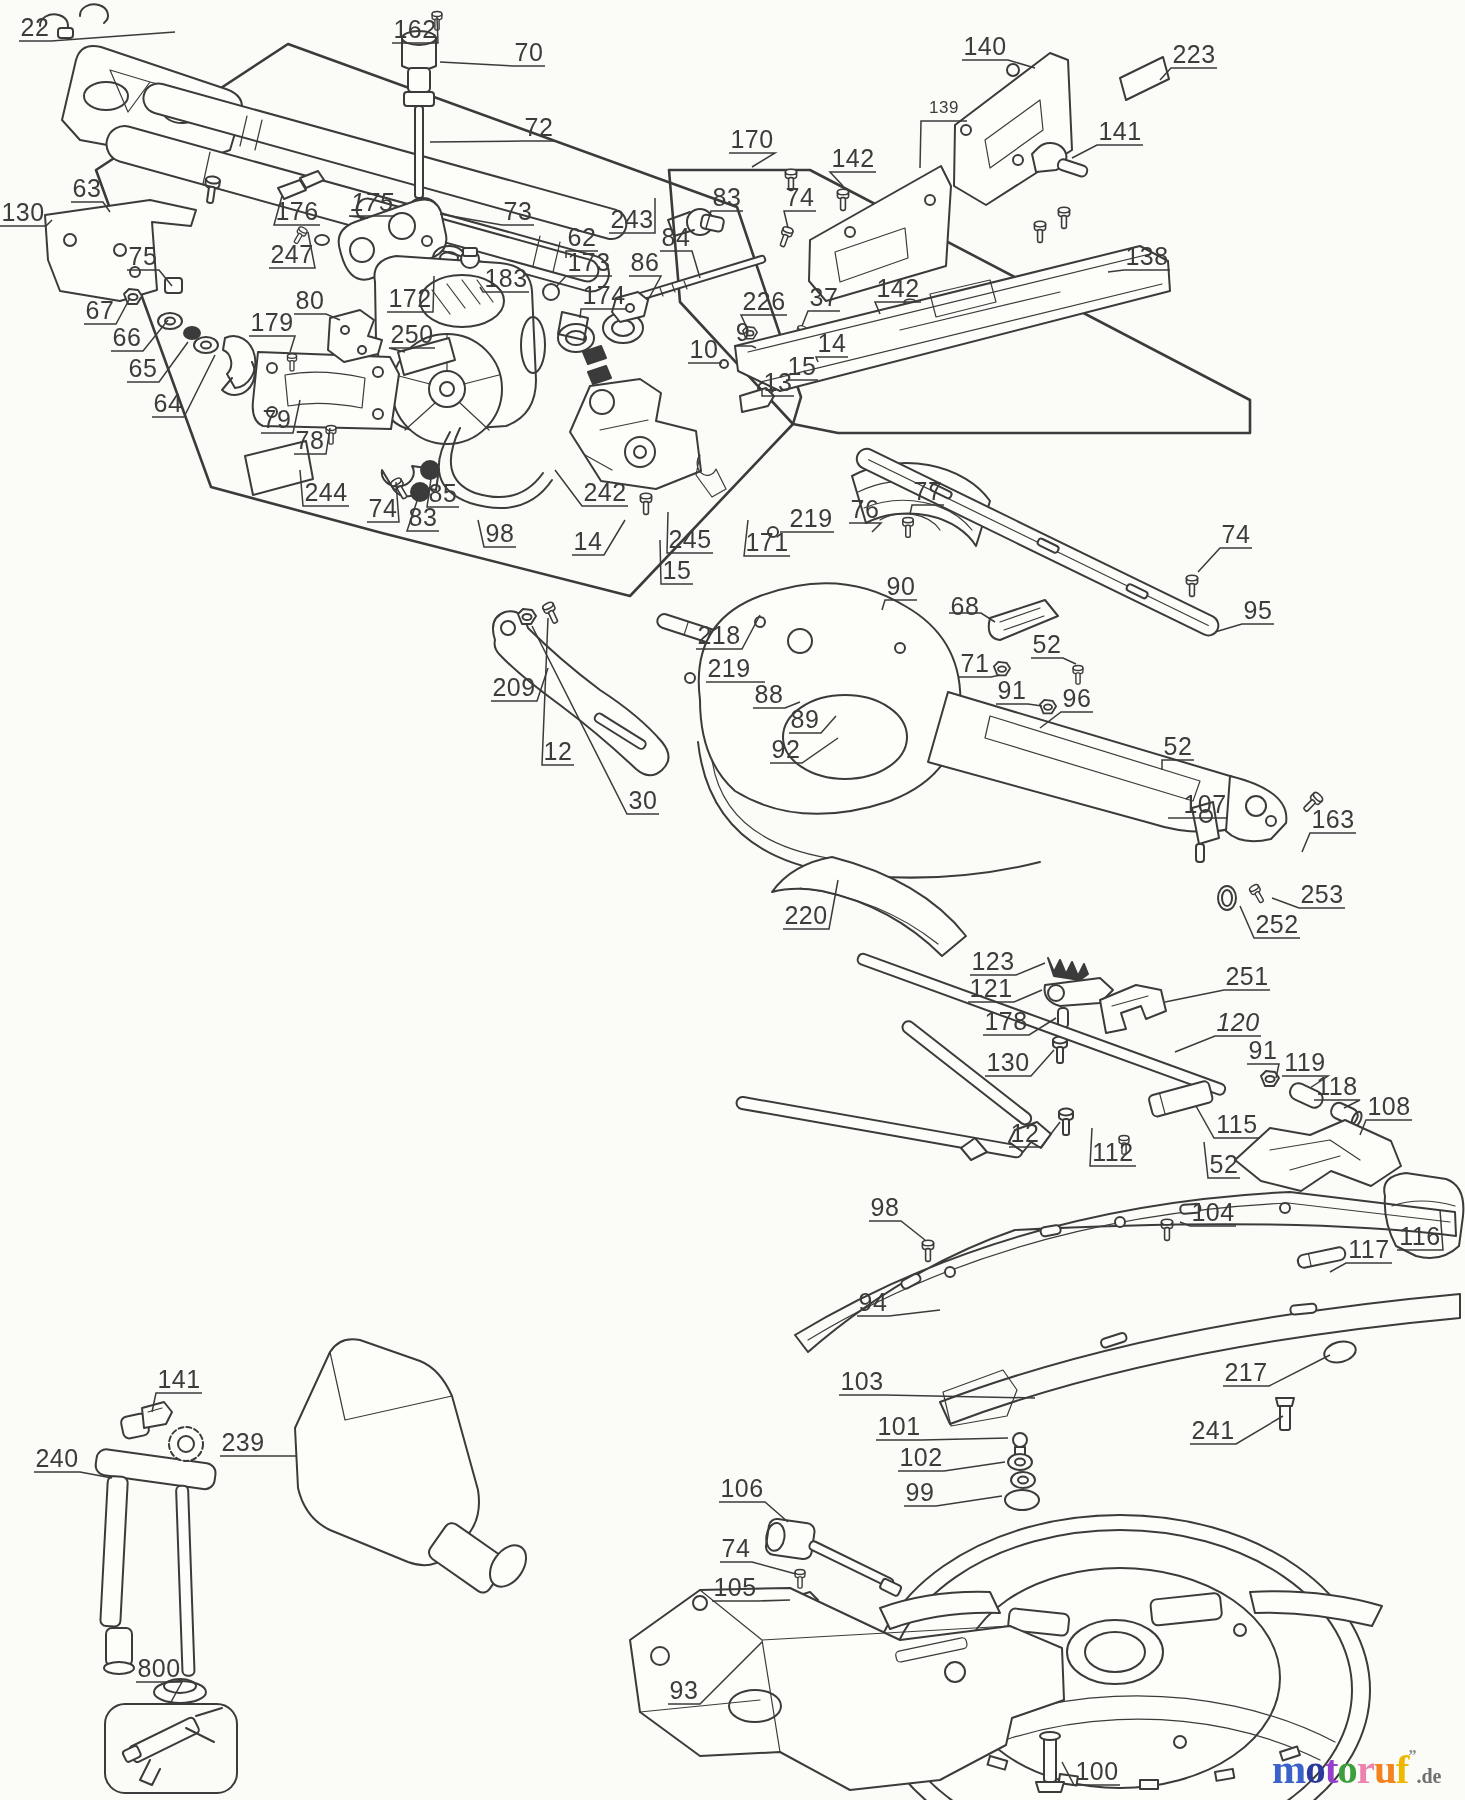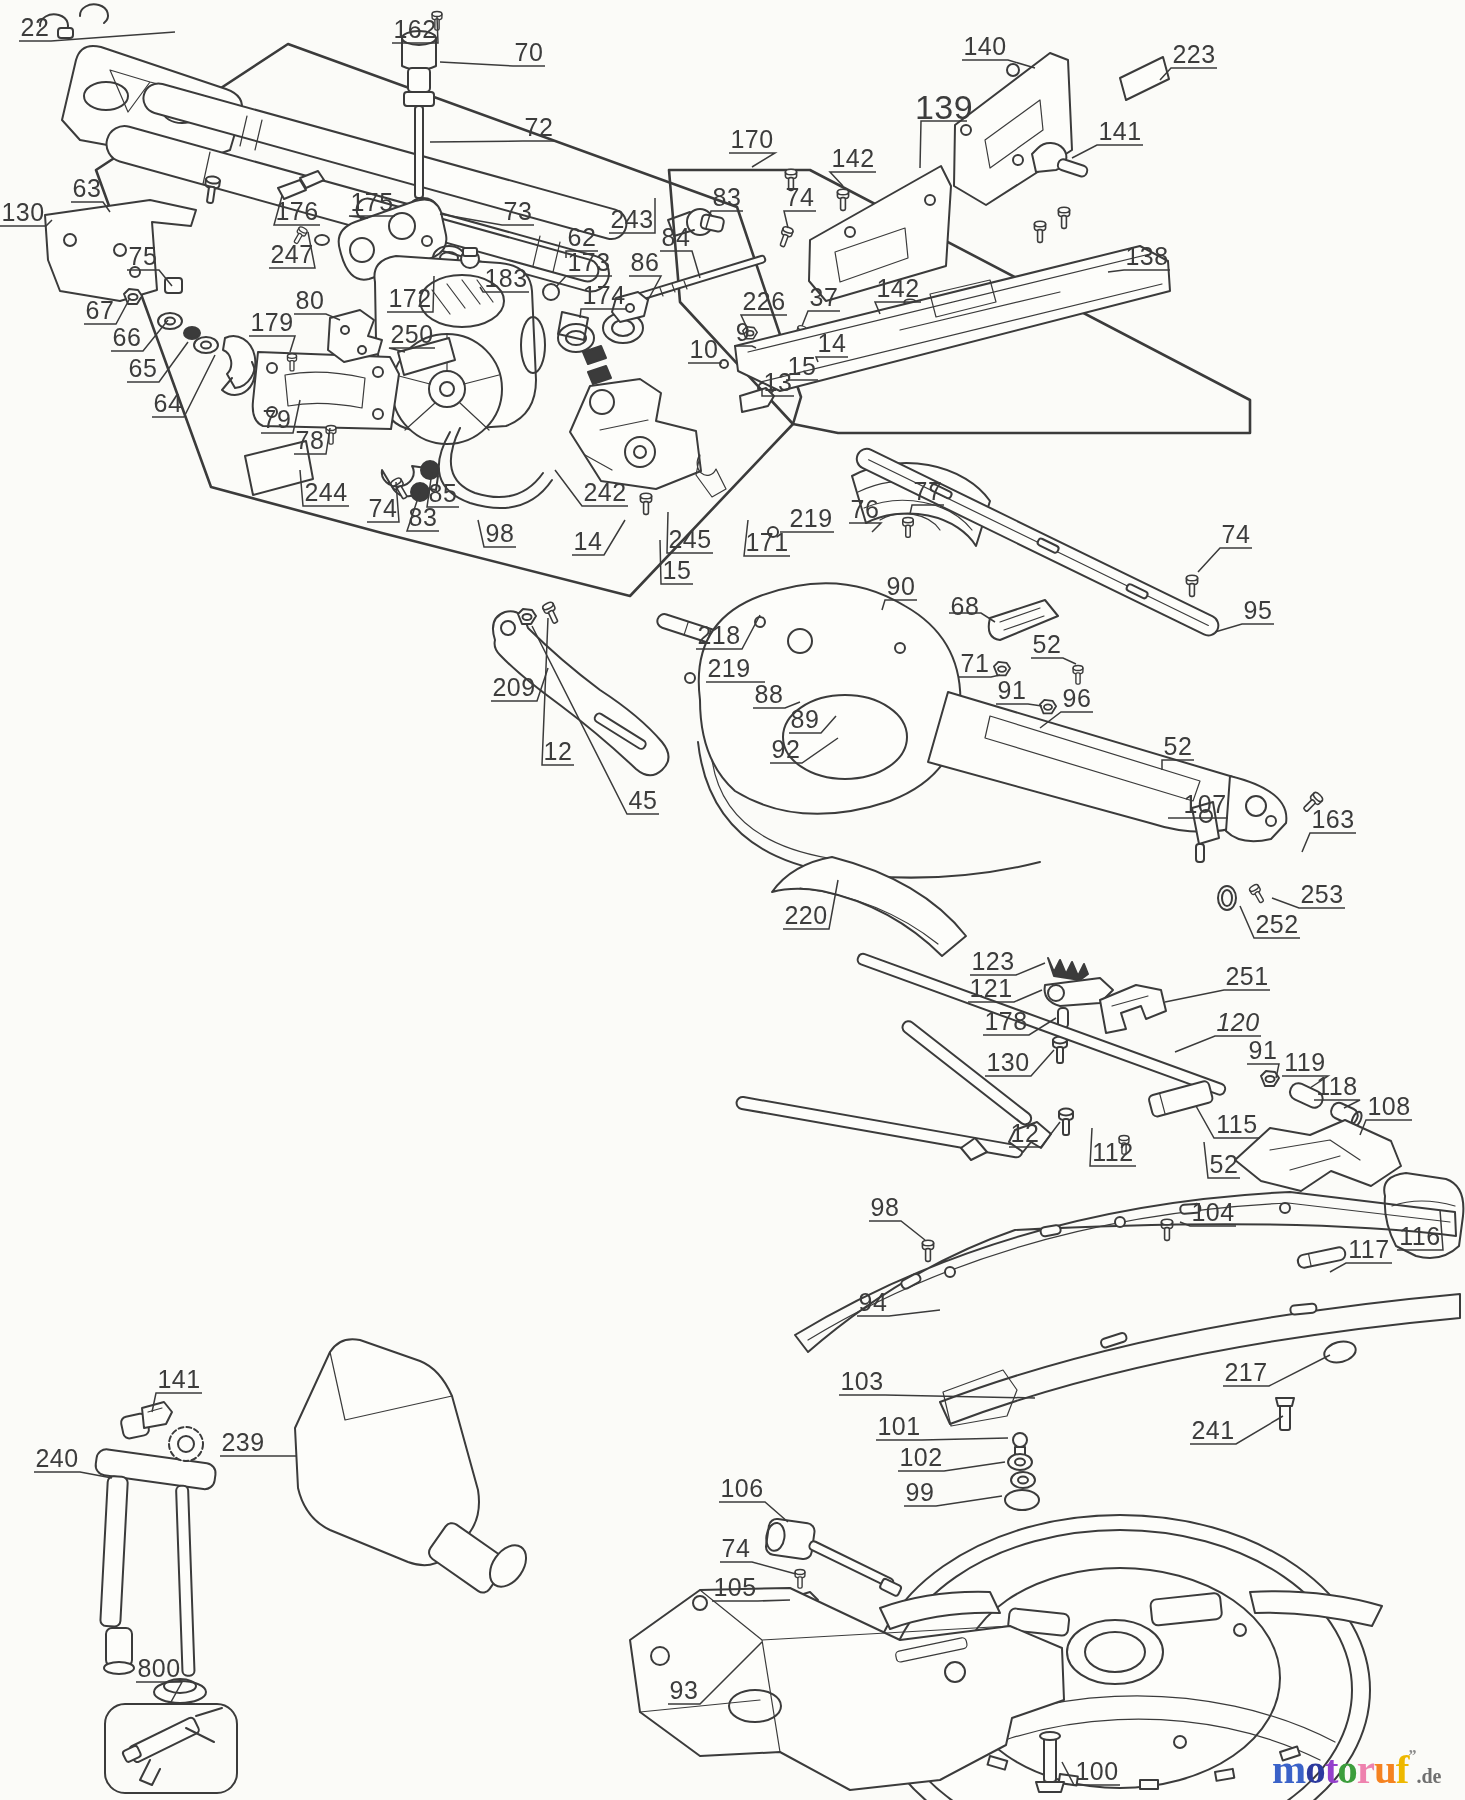--- a/index.html
+++ b/index.html
@@ -498,29 +498,29 @@
 
   <div id="labels">
       <div class="plabel" style="left: 35px; top: 27px; font-size: 25px;">22</div>
       <div class="plabel" style="left: 415px; top: 29px; font-size: 25px;">162</div>
       <div class="plabel" style="left: 529px; top: 52px; font-size: 25px;">70</div>
       <div class="plabel" style="left: 539px; top: 127px; font-size: 25px;">72</div>
       <div class="plabel" style="left: 518px; top: 211px; font-size: 25px;">73</div>
       <div class="plabel" style="left: 752px; top: 139px; font-size: 25px;">170</div>
       <div class="plabel" style="left: 985px; top: 46px; font-size: 25px;">140</div>
       <div class="plabel" style="left: 1194px; top: 54px; font-size: 25px;">223</div>
-      <div class="plabel" style="left: 944px; top: 107px; font-size: 34px;">139</div>
+      <div class="plabel" style="left: 944px; top: 107px; font-size: 17px;">139</div>
       <div class="plabel" style="left: 853px; top: 158px; font-size: 25px;">142</div>
       <div class="plabel" style="left: 1120px; top: 131px; font-size: 25px;">141</div>
       <div class="plabel" style="left: 1147px; top: 256px; font-size: 25px;">138</div>
       <div class="plabel" style="left: 898px; top: 288px; font-size: 25px;">142</div>
       <div class="plabel" style="left: 87px; top: 188px; font-size: 25px;">63</div>
       <div class="plabel" style="left: 23px; top: 212px; font-size: 25px;">130</div>
       <div class="plabel" style="left: 297px; top: 211px; font-size: 25px;">176</div>
-      <div class="plabel" style="left: 372px; top: 202px; font-size: 25px;">175</div>
+      <div class="plabel" style="left: 372px; top: 202px; font-size: 25px; font-style: italic;">175</div>
       <div class="plabel" style="left: 292px; top: 254px; font-size: 25px;">247</div>
       <div class="plabel" style="left: 143px; top: 256px; font-size: 25px;">75</div>
       <div class="plabel" style="left: 100px; top: 310px; font-size: 25px;">67</div>
       <div class="plabel" style="left: 127px; top: 337px; font-size: 25px;">66</div>
       <div class="plabel" style="left: 143px; top: 368px; font-size: 25px;">65</div>
       <div class="plabel" style="left: 168px; top: 403px; font-size: 25px;">64</div>
       <div class="plabel" style="left: 632px; top: 219px; font-size: 25px;">243</div>
       <div class="plabel" style="left: 727px; top: 197px; font-size: 25px;">83</div>
       <div class="plabel" style="left: 800px; top: 197px; font-size: 25px;">74</div>
       <div class="plabel" style="left: 676px; top: 237px; font-size: 25px;">84</div>
@@ -568,21 +568,21 @@
       <div class="plabel" style="left: 1333px; top: 819px; font-size: 25px;">163</div>
       <div class="plabel" style="left: 1322px; top: 894px; font-size: 25px;">253</div>
       <div class="plabel" style="left: 1277px; top: 924px; font-size: 25px;">252</div>
       <div class="plabel" style="left: 719px; top: 635px; font-size: 25px;">218</div>
       <div class="plabel" style="left: 729px; top: 668px; font-size: 25px;">219</div>
       <div class="plabel" style="left: 769px; top: 694px; font-size: 25px;">88</div>
       <div class="plabel" style="left: 805px; top: 719px; font-size: 25px;">89</div>
       <div class="plabel" style="left: 786px; top: 749px; font-size: 25px;">92</div>
       <div class="plabel" style="left: 514px; top: 687px; font-size: 25px;">209</div>
       <div class="plabel" style="left: 558px; top: 751px; font-size: 25px;">12</div>
-      <div class="plabel" style="left: 643px; top: 800px; font-size: 25px;">45</div>
+      <div class="plabel" style="left: 643px; top: 800px; font-size: 25px;">30</div>
       <div class="plabel" style="left: 806px; top: 915px; font-size: 25px;">220</div>
       <div class="plabel" style="left: 993px; top: 961px; font-size: 25px;">123</div>
       <div class="plabel" style="left: 991px; top: 988px; font-size: 25px;">121</div>
       <div class="plabel" style="left: 1006px; top: 1021px; font-size: 25px;">178</div>
       <div class="plabel" style="left: 1008px; top: 1062px; font-size: 25px;">130</div>
       <div class="plabel" style="left: 1025px; top: 1133px; font-size: 25px;">12</div>
       <div class="plabel" style="left: 1113px; top: 1152px; font-size: 25px;">112</div>
       <div class="plabel" style="left: 1237px; top: 1124px; font-size: 25px;">115</div>
       <div class="plabel" style="left: 1224px; top: 1164px; font-size: 25px;">52</div>
       <div class="plabel" style="left: 1247px; top: 976px; font-size: 25px;">251</div>

